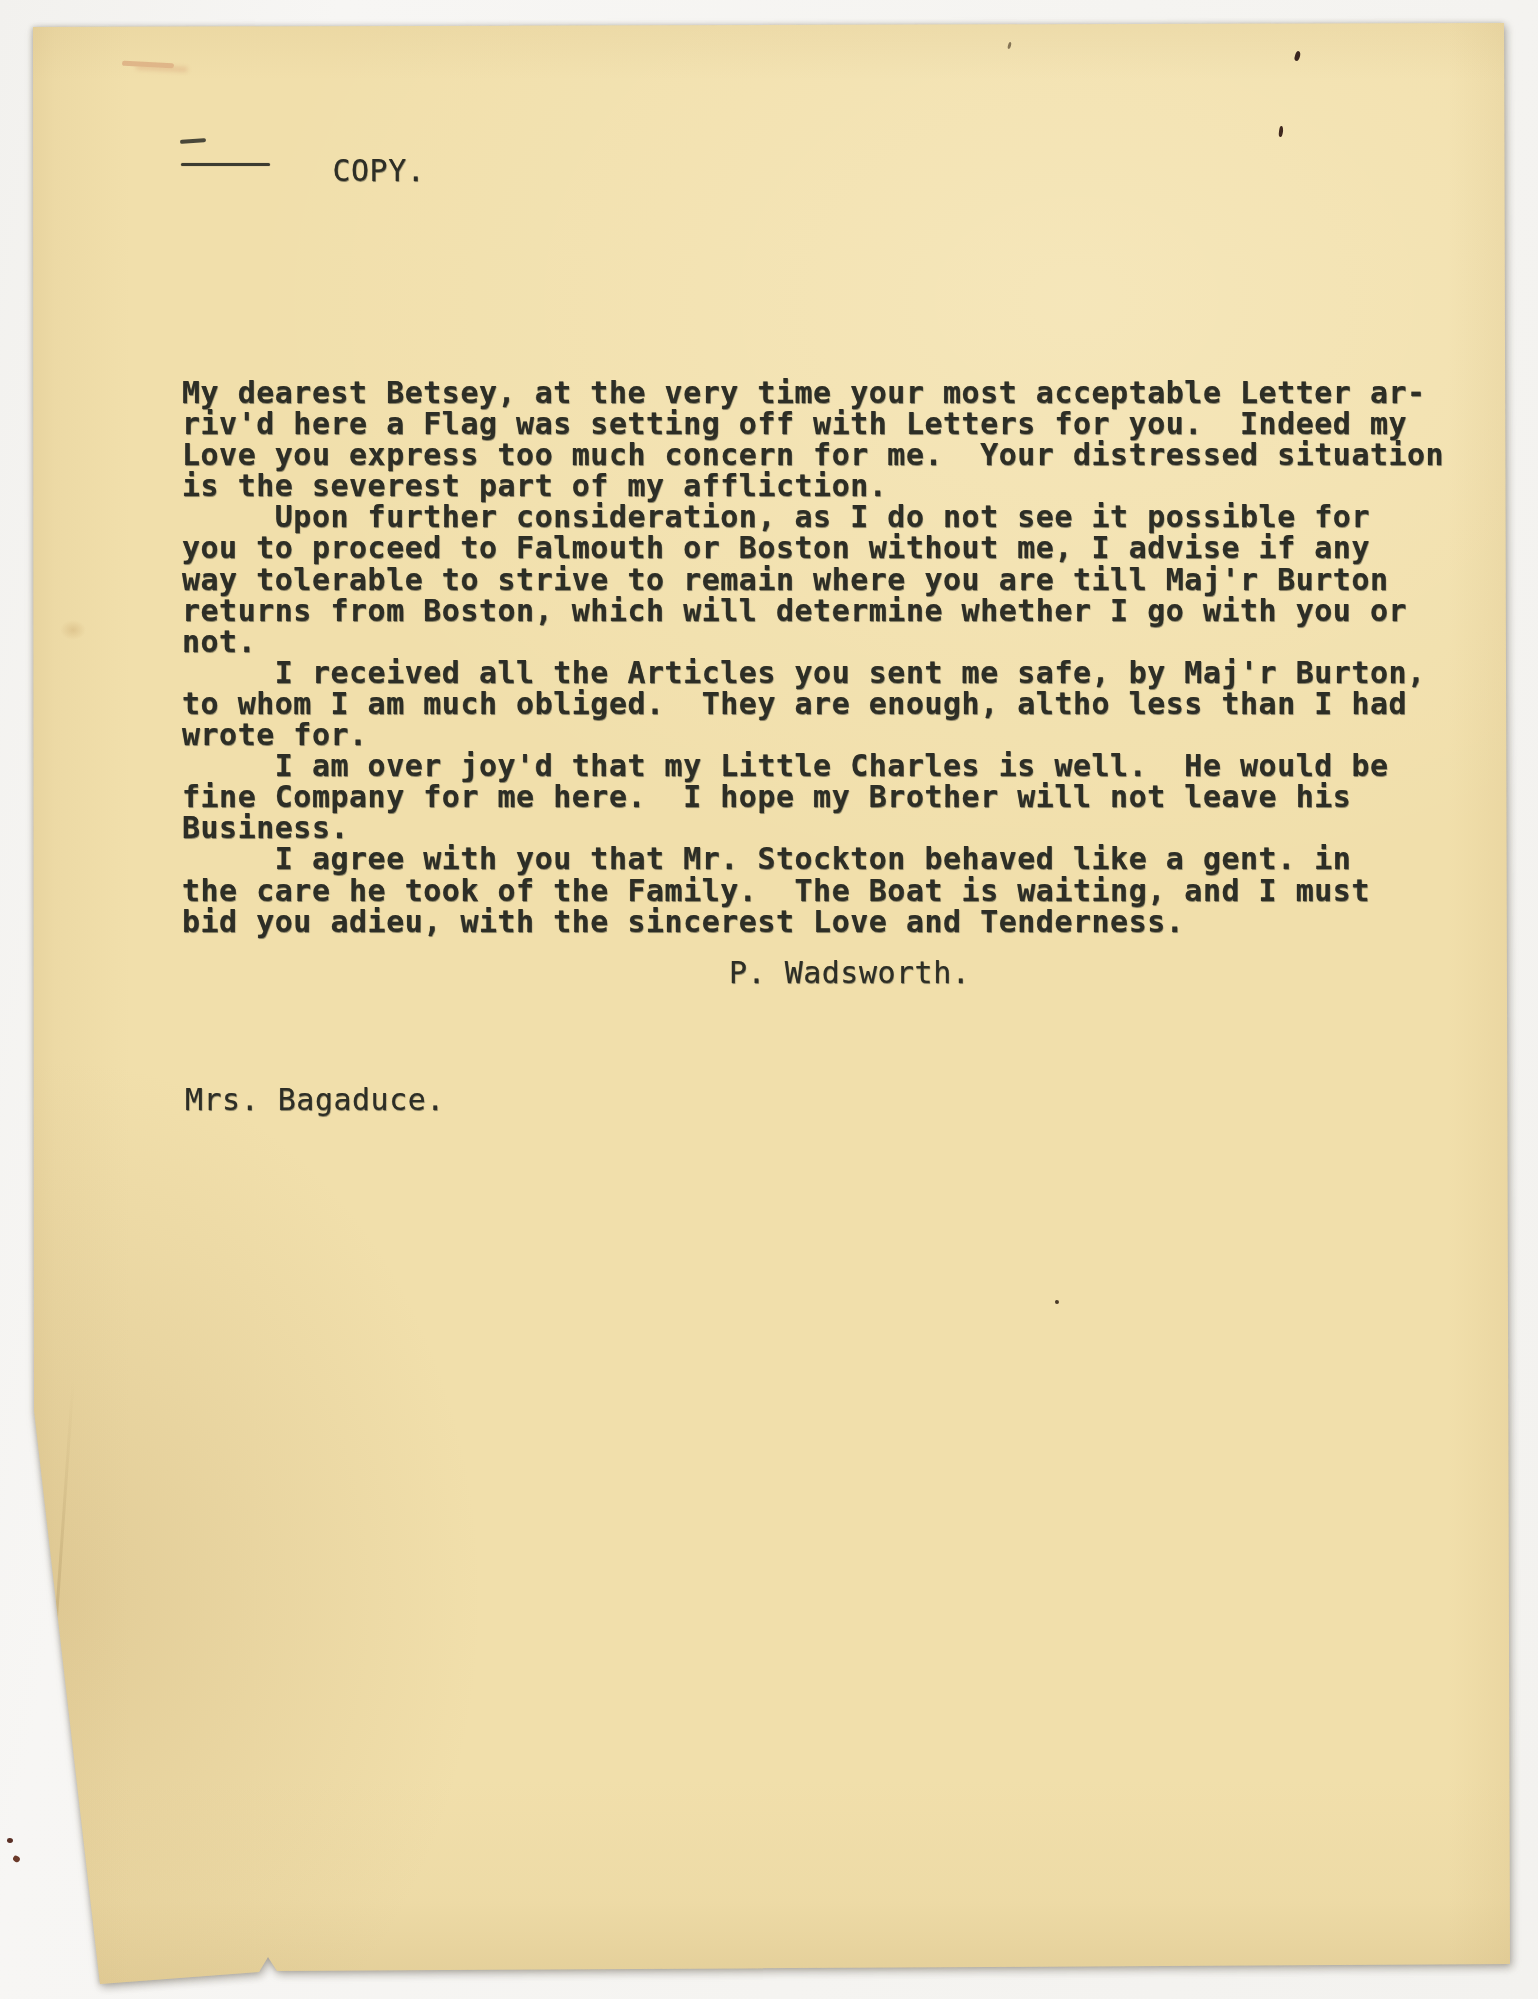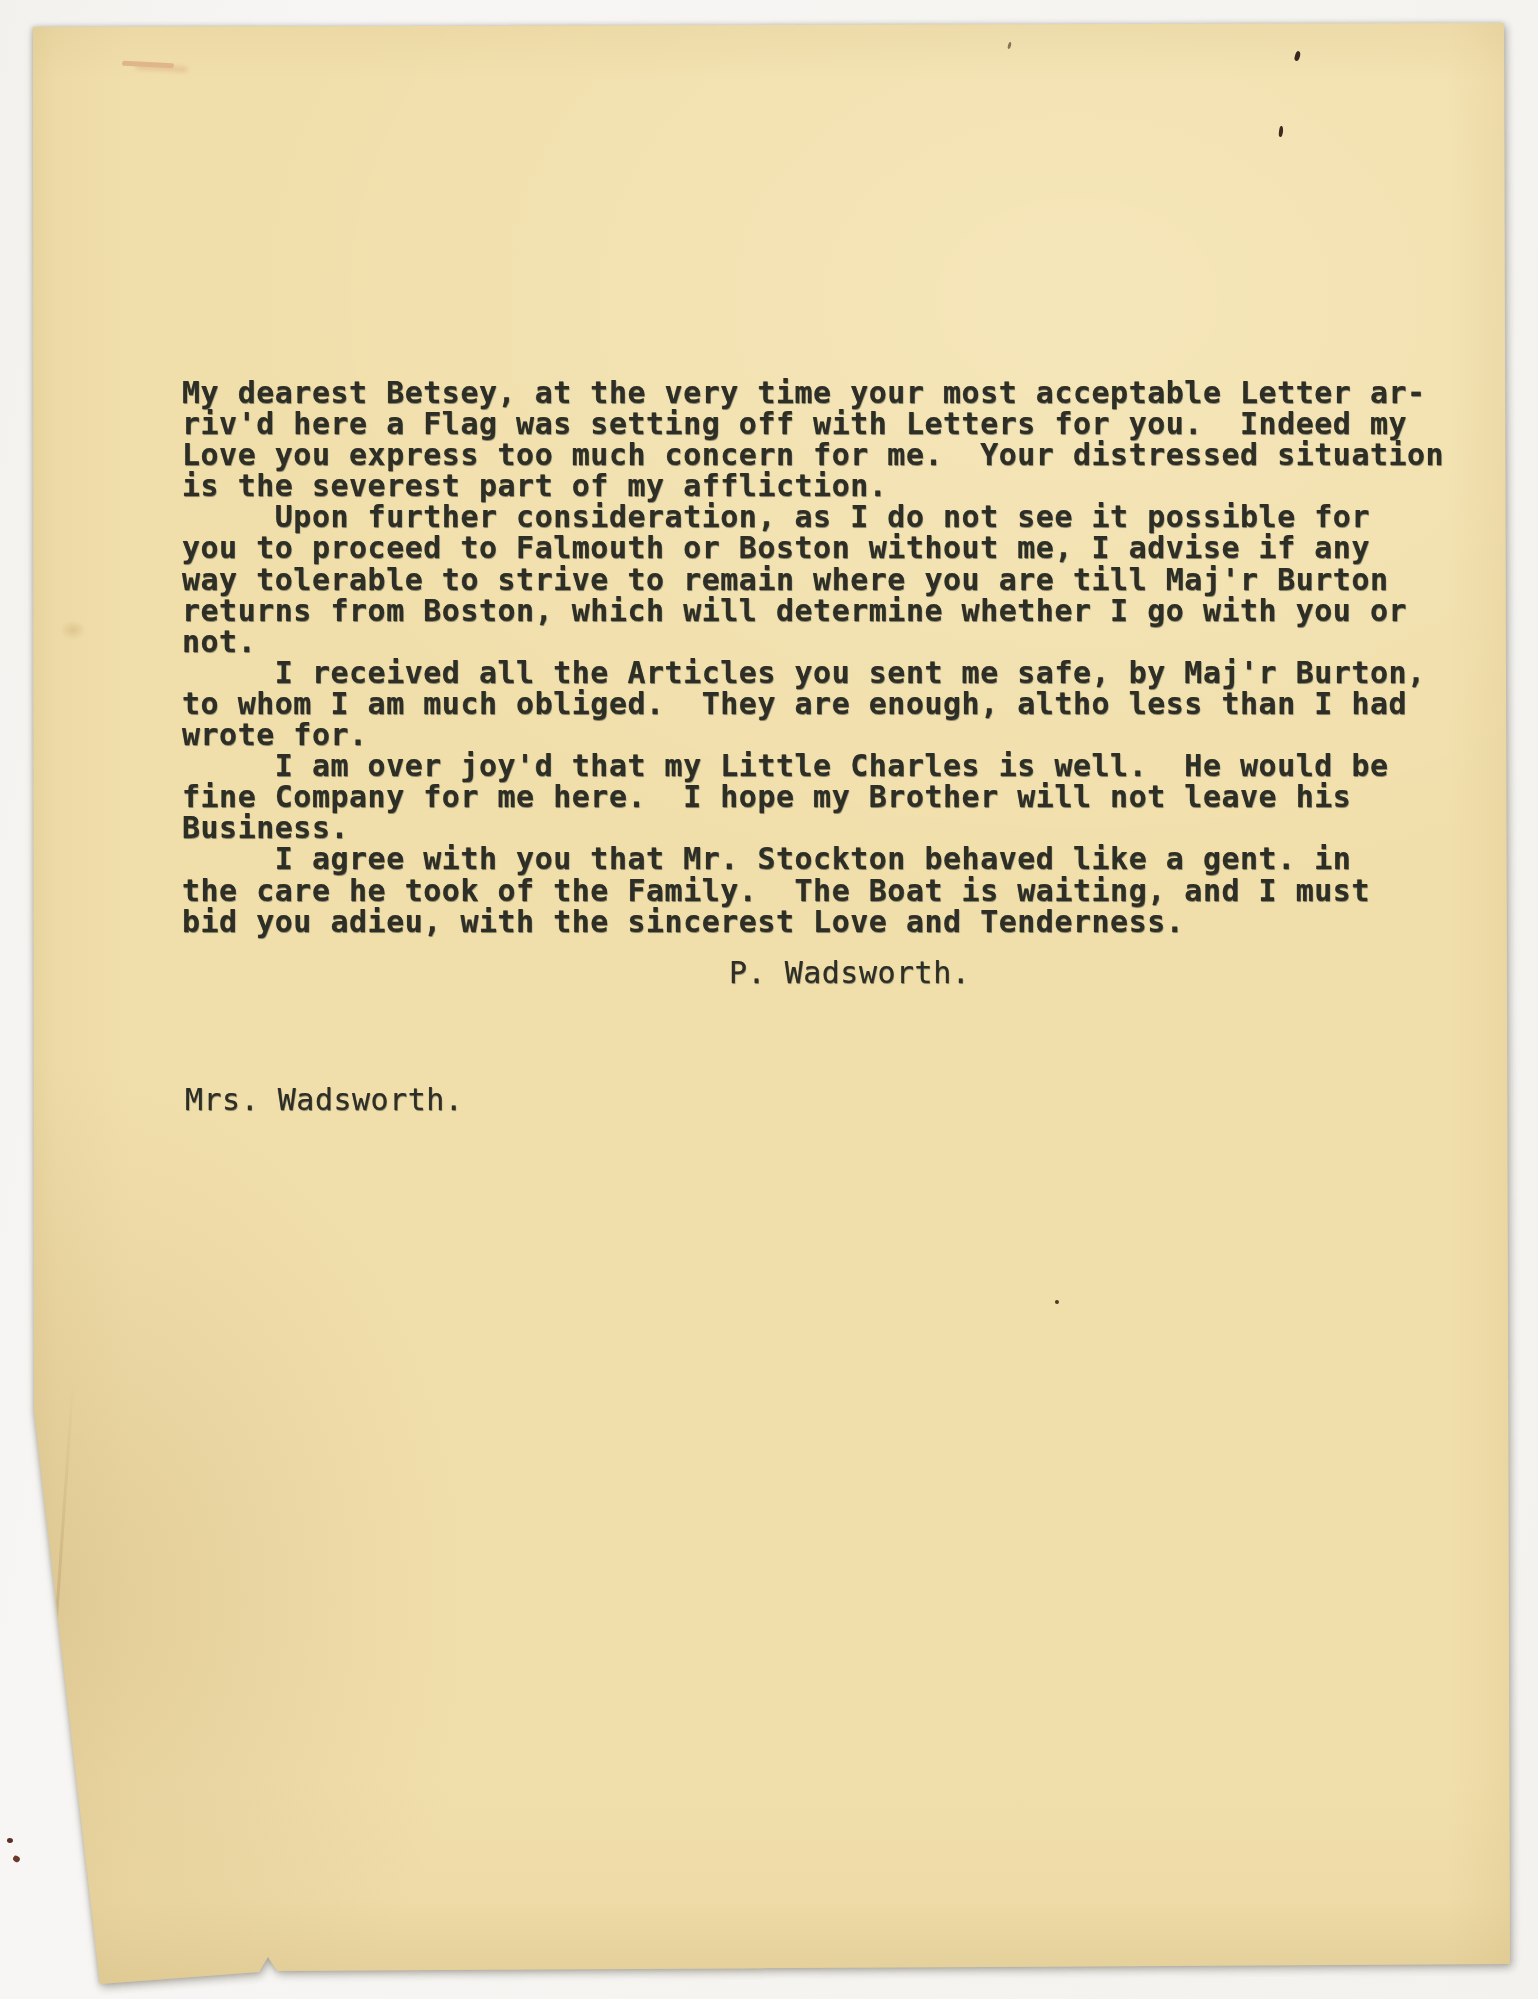--- a/index.html
+++ b/index.html
@@ -87,20 +87,25 @@
 </style>
 </head>
 <body>
 
 <div class="stage">
   <div class="paper-shadow-wrap">
     <div class="paper">
 
       <div class="crease"></div>
 
+      <div class="copy-header ink">
+        <span>COPY.</span>
+        <span class="c-strike"></span>
+        <span class="copy-underline"></span>
+      </div>
 
 
       <pre class="body-text ink">My dearest Betsey, at the very time your most acceptable Letter ar-
 riv'd here a Flag was setting off with Letters for you.  Indeed my
 Love you express too much concern for me.  Your distressed situation
 is the severest part of my affliction.
      Upon further consideration, as I do not see it possible for
 you to proceed to Falmouth or Boston without me, I advise if any
 way tolerable to strive to remain where you are till Maj'r Burton
 returns from Boston, which will determine whether I go with you or
@@ -110,21 +115,21 @@
 wrote for.
      I am over joy'd that my Little Charles is well.  He would be
 fine Company for me here.  I hope my Brother will not leave his
 Business.
      I agree with you that Mr. Stockton behaved like a gent. in
 the care he took of the Family.  The Boat is waiting, and I must
 bid you adieu, with the sincerest Love and Tenderness.</pre>
 
       <div class="signature ink">P. Wadsworth.</div>
 
-      <div class="addressee ink">Mrs. Wadsworth.</div>
+      <div class="addressee ink">Mrs. Bagaduce.</div>
 
       <div class="speck s1"></div>
       <div class="speck s2"></div>
       <div class="speck s3"></div>
       <div class="speck s6"></div>
       <div class="smudge-red"></div>
       <div class="stain"></div>
     </div>
   </div>
 

